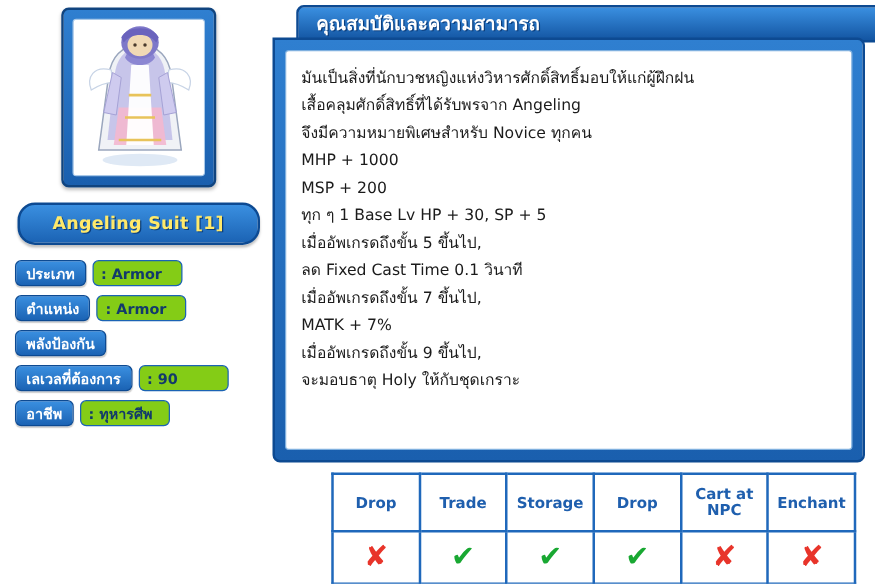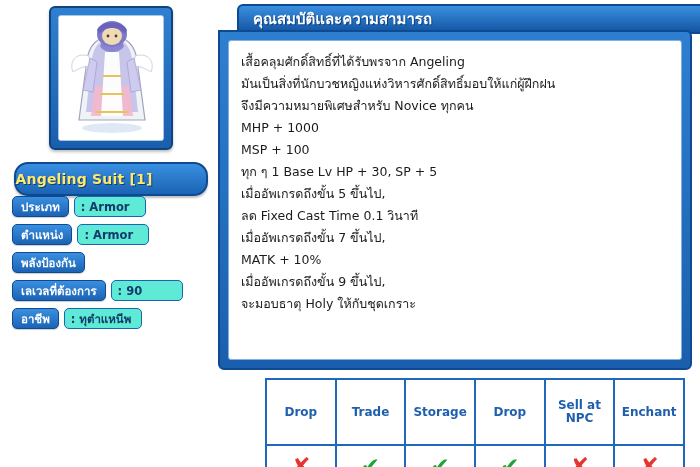--- a/index.html
+++ b/index.html
@@ -54,33 +54,34 @@
   #item-name-plate {
     margin: 12px auto 0 auto;
     width: 190px;
     height: 30px;
     background: linear-gradient(180deg, #3a8fe0 0%, #1b63b4 100%);
     border: 2px solid #0d4a92;
     border-radius: 14px;
     box-shadow: 0 2px 2px rgba(0,0,0,.25);
     display: flex;
     align-items: center;
-    justify-content: flex-start;
+    justify-content: center;
   }
   #item-name-text {
     color: #ffe96a;
     font-weight: bold;
     font-size: 14px;
     font-family: "DejaVu Sans", sans-serif;
     text-shadow: 1px 1px 0 #0b3e7d;
     letter-spacing: .2px;
   }
 
   
   #stats-list {
+    margin-top: 12px;
     padding-left: 4px;
   }
   .stat-row {
     display: flex;
     align-items: stretch;
     height: 21px;
     margin-bottom: 7px;
   }
   .stat-label {
     background: linear-gradient(180deg, #3a8fe0 0%, #1b63b4 100%);
@@ -91,21 +92,21 @@
     font-weight: bold;
     padding: 0 8px;
     display: flex;
     align-items: center;
     justify-content: center;
     box-shadow: 0 1px 1px rgba(0,0,0,.2);
     white-space: nowrap;
   }
   .stat-value {
     margin-left: 5px;
-    background: #5eead4;
+    background: #84cc16;
     border: 1px solid #1b63b4;
     border-radius: 5px;
     color: #123a6b;
     font-size: 11.5px;
     font-weight: bold;
     padding: 0 10px 0 6px;
     display: flex;
     align-items: center;
     white-space: nowrap;
     min-width: 54px;
@@ -177,21 +178,21 @@
     border-collapse: collapse;
     table-layout: fixed;
   }
   #flags-table th {
     border: 2px solid #1f68bb;
     background: #ffffff;
     color: #1f5fae;
     font-size: 12px;
     font-weight: bold;
     height: 34px;
-    padding: 15px 2px;
+    padding: 5px 2px;
     line-height: 13px;
   }
   #flags-table td {
     border: 2px solid #1f68bb;
     background: #ffffff;
     height: 38px;
     text-align: center;
     vertical-align: middle;
   }
   .mark {
@@ -268,56 +269,56 @@
     </div>
 
 
     <div class="stat-row">
       <div class="stat-label">เลเวลที่ต้องการ</div>
       <div class="stat-value">: 90</div>
     </div>
 
     <div class="stat-row">
       <div class="stat-label">อาชีพ</div>
-      <div class="stat-value">: ทุตำแหนีพ</div>
+      <div class="stat-value">: ทุหารศีพ</div>
     </div>
 
   </div>
 </div>
 
 <div id="desc-panel">
   <div id="desc-header">
     <span id="desc-header-text">คุณสมบัติและความสามารถ</span>
   </div>
   <div id="desc-body-outer">
     <div id="desc-body-inner">
+      <div class="desc-line">มันเป็นสิ่งที่นักบวชหญิงแห่งวิหารศักดิ์สิทธิ์มอบให้แก่ผู้ฝึกฝน</div>
       <div class="desc-line">เสื้อคลุมศักดิ์สิทธิ์ที่ได้รับพรจาก Angeling</div>
-      <div class="desc-line">มันเป็นสิ่งที่นักบวชหญิงแห่งวิหารศักดิ์สิทธิ์มอบให้แก่ผู้ฝึกฝน</div>
       <div class="desc-line">จึงมีความหมายพิเศษสำหรับ Novice ทุกคน</div>
       <div class="desc-line">MHP + 1000</div>
-      <div class="desc-line">MSP + 100</div>
+      <div class="desc-line">MSP + 200</div>
       <div class="desc-line">ทุก ๆ 1 Base Lv HP + 30, SP + 5</div>
       <div class="desc-line">เมื่ออัพเกรดถึงขั้น 5 ขึ้นไป,</div>
       <div class="desc-line">ลด Fixed Cast Time 0.1 วินาที</div>
       <div class="desc-line">เมื่ออัพเกรดถึงขั้น 7 ขึ้นไป,</div>
-      <div class="desc-line">MATK + 10%</div>
+      <div class="desc-line">MATK + 7%</div>
       <div class="desc-line">เมื่ออัพเกรดถึงขั้น 9 ขึ้นไป,</div>
       <div class="desc-line">จะมอบธาตุ Holy ให้กับชุดเกราะ</div>
     </div>
   </div>
 </div>
 
 <table id="flags-table">
   <thead>
     <tr>
       <th>Drop</th>
       <th>Trade</th>
       <th>Storage</th>
       <th>Drop</th>
-      <th>Sell at NPC</th>
+      <th>Cart at NPC</th>
       <th>Enchant</th>
     </tr>
   </thead>
   <tbody>
     <tr>
       <td>
         <span class="mark no">✘</span>
       </td>
       <td>
         <span class="mark yes">✔</span>

